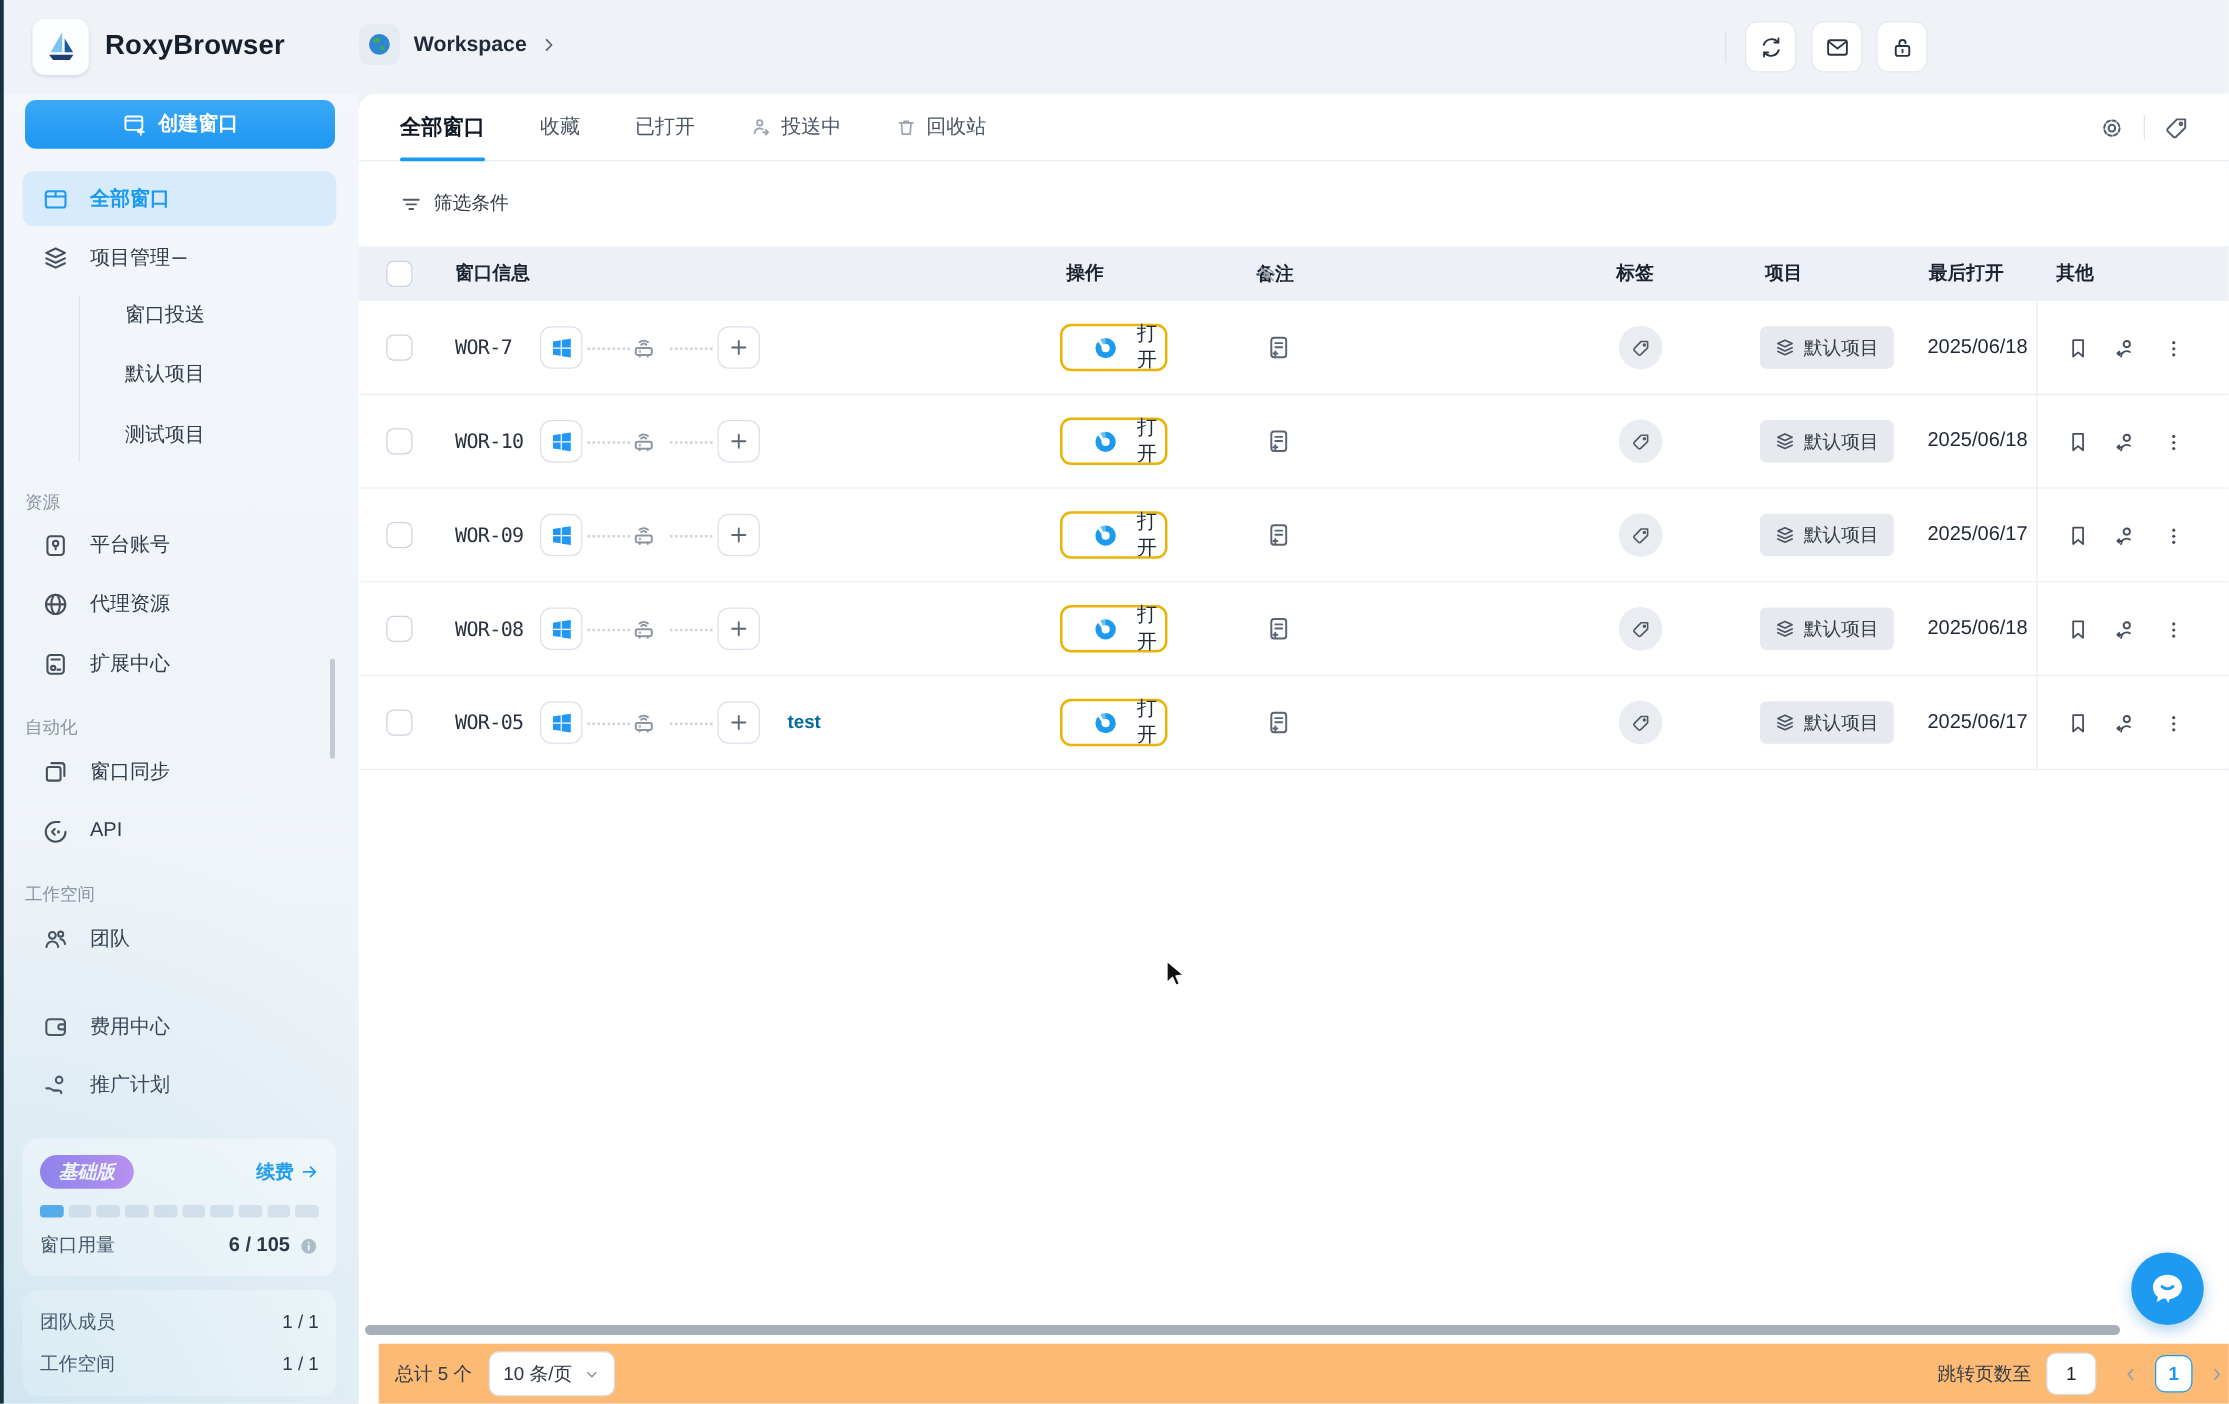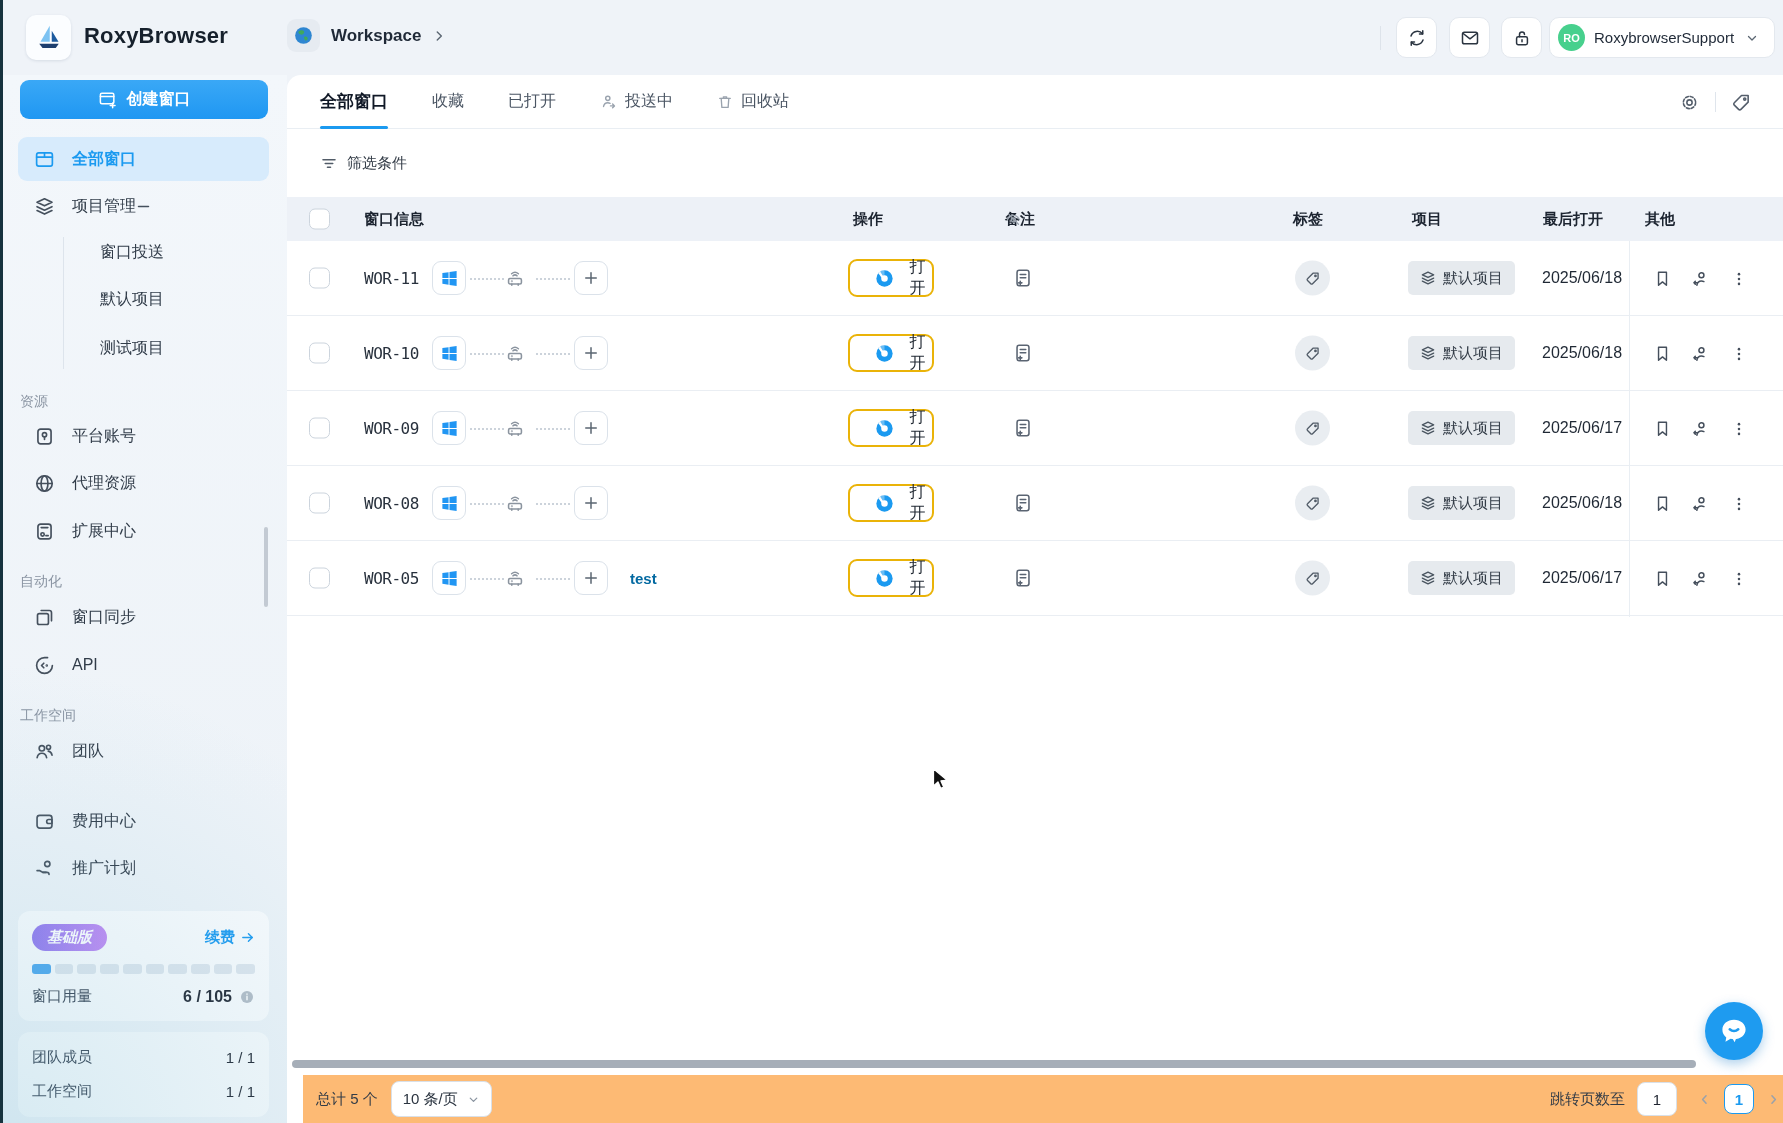--- a/index.html
+++ b/index.html
@@ -183,29 +183,20 @@
   <button class="icon-btn" style="left:1501px">
     <span class="icon">
       <svg width="20" height="20" viewBox="0 0 24 24" fill="none" stroke="currentColor" stroke-width="1.8" stroke-linecap="round" stroke-linejoin="round">
           <rect x="5.5" y="10.5" width="13" height="9.5" rx="2"></rect>
           <path d="M9 10.5V7.8a3 3 0 0 1 6 0"></path>
           <path d="M12 14.2v2.3"></path>
         </svg>
     </span>
   </button>
 
-  <div class="user-pill">
-    <span class="avatar">RO</span>
-    <span class="user-name">RoxybrowserSupport</span>
-    <span class="icon" style="color:#5b6672;margin-left:2px">
-      <svg width="14" height="14" viewBox="0 0 24 24" fill="none" stroke="currentColor" stroke-width="2.2" stroke-linecap="round" stroke-linejoin="round">
-          <path d="M6 9.5l6 6 6-6"></path>
-        </svg>
-    </span>
-  </div>
 </header>
 
 <aside class="sidebar">
   <button class="create-btn">
     <span class="icon">
       <svg width="19" height="19" viewBox="0 0 24 24" fill="none" stroke="#fff" stroke-width="1.9" stroke-linecap="round" stroke-linejoin="round">
           <rect x="3" y="4" width="17" height="13.5" rx="2"></rect>
           <path d="M3 8.2h17"></path>
           <path d="M15.5 19.5h6M18.5 16.5v6"></path>
         </svg>
@@ -470,21 +461,21 @@
     <span style="left:1006px">标签</span>
     <span style="left:1125px">项目</span>
     <span style="left:1256px">最后打开</span>
     <span style="left:1358px">其他</span>
   </div>
 
   <div class="tbody">
 
       <div class="trow">
         <span class="cell c-check checkbox"></span>
-        <span class="cell c-id">WOR-11</span>
+        <span class="cell c-id">WOR-7</span>
         <button class="cell sq-btn c-win">
           <span class="icon">
             <svg width="19" height="19" viewBox="0 0 24 24">
               <path d="M3 5.2 10.8 4v7.3H3z" fill="#2196f3"></path>
               <path d="M12 3.8 21 2.5v8.8h-9z" fill="#2196f3"></path>
               <path d="M3 12.6h7.8v7.2L3 18.7z" fill="#2196f3"></path>
               <path d="M12 12.6h9v8.9l-9-1.3z" fill="#2196f3"></path>
             </svg>
           </span>
         </button>

